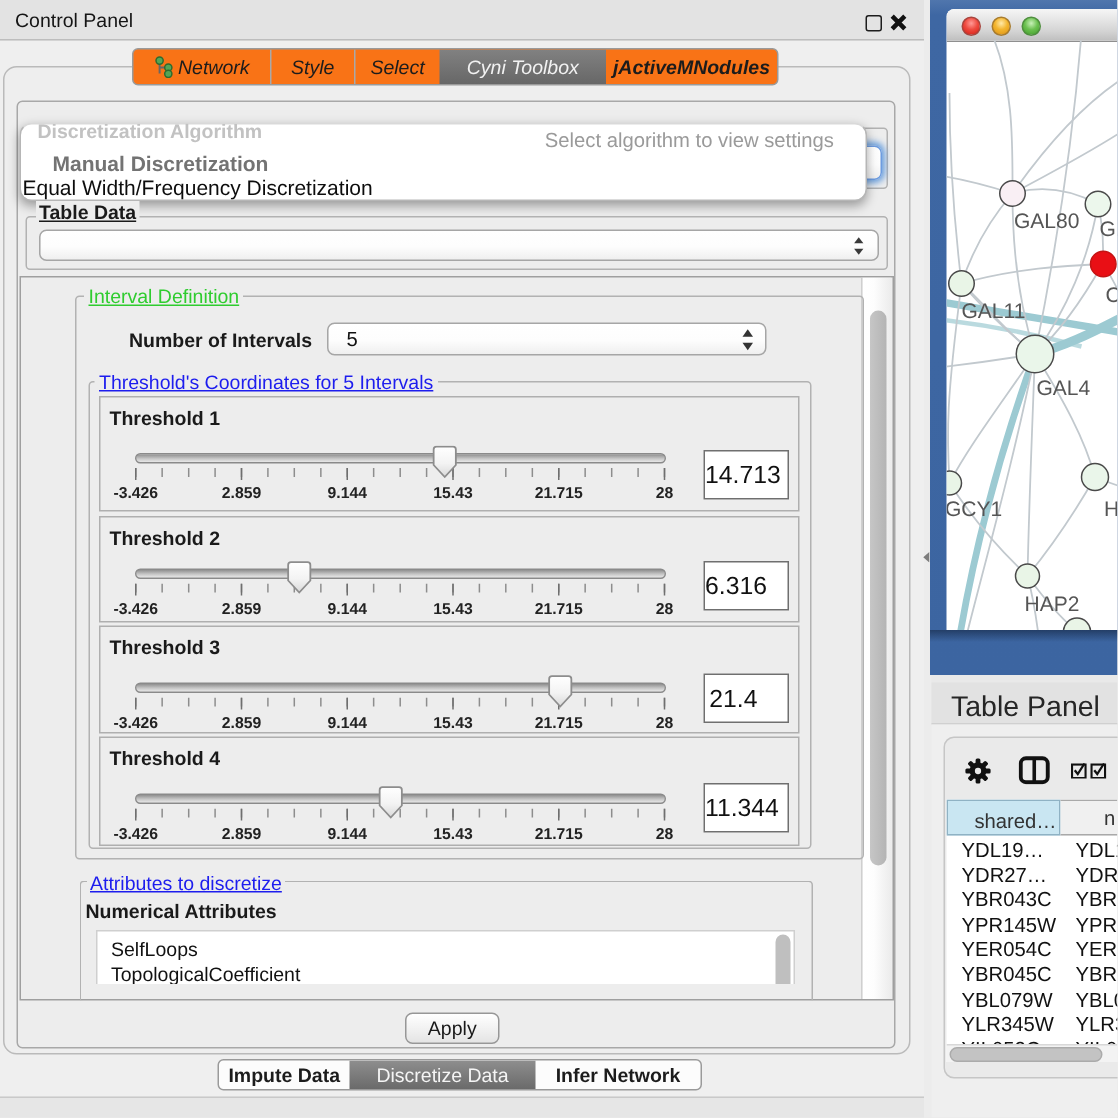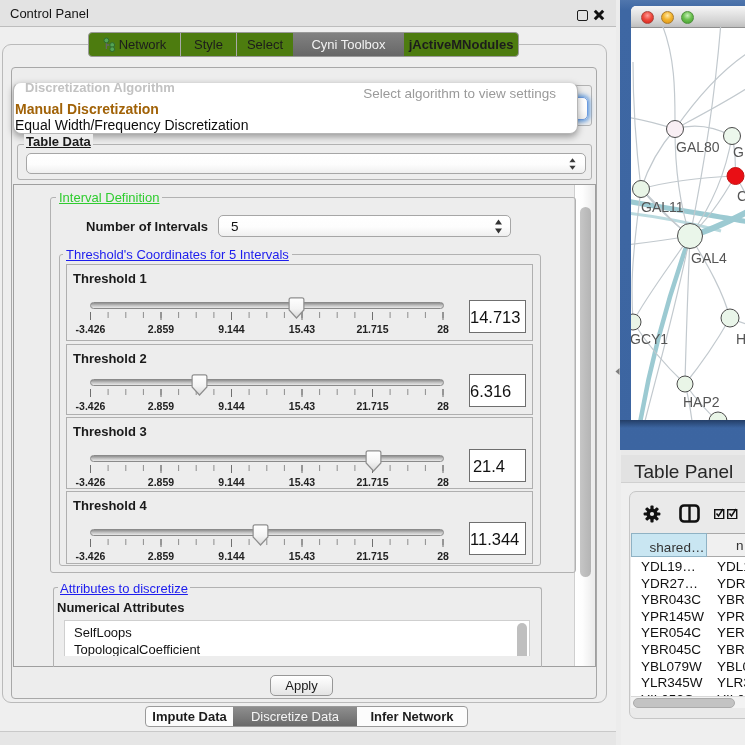--- a/index.html
+++ b/index.html
@@ -28,21 +28,21 @@
 <div class="abs" style="left:0;top:0;width:616px;height:733px;background:#efefef;"></div>
 <div class="abs" style="left:0;top:0;width:616px;height:26px;background:#e3e3e3;border-bottom:1px solid #bdbdbd;"></div>
 <div class="abs t13" style="left:10px;top:6px;color:#151515;">Control Panel</div>
 <div class="abs" style="left:577px;top:10px;width:9px;height:9px;border:1.6px solid #1d1d1d;border-radius:2px;"></div>
 <svg class="abs" style="left:593px;top:9px;" width="12" height="12" viewBox="0 0 12 12">
   <path d="M1.8 1.8 L10.2 10.2 M10.2 1.8 L1.8 10.2" stroke="#111" stroke-width="3" stroke-linecap="butt"></path>
 </svg>
 
 <div class="abs" style="left:2px;top:44px;width:605px;height:659px;background:#eeeeee;border:1px solid #bababa;border-radius:9px;box-sizing:border-box;"></div>
 
-<div class="abs" style="left:88px;top:32px;height:23px;line-height:23px;background:#4d7c0f;border:1px solid #9a9a9a;border-radius:4px;overflow:hidden;white-space:nowrap;box-sizing:content-box;font-size:0;">
+<div class="abs" style="left:88px;top:32px;height:23px;line-height:23px;background:#f97316;border:1px solid #9a9a9a;border-radius:4px;overflow:hidden;white-space:nowrap;box-sizing:content-box;font-size:0;font-style:italic;">
   <div class="tabseg" style="width:91px;">
     <svg width="13" height="15" viewBox="0 0 13 15" style="vertical-align:-3px;margin-right:3px;">
       <path d="M3.4 4 L3.4 12 M3.4 8 L9 8" stroke="#666" stroke-width="1.3" fill="none"></path>
       <circle cx="3.4" cy="3.4" r="2.4" fill="#55a555" stroke="#2f6b2f" stroke-width="1"></circle>
       <circle cx="9.2" cy="8" r="2.4" fill="#55a555" stroke="#2f6b2f" stroke-width="1"></circle>
       <circle cx="9.2" cy="12.2" r="2.4" fill="#55a555" stroke="#2f6b2f" stroke-width="1"></circle>
     </svg>Network</div><div class="sep"></div>
   <div class="tabseg" style="width:55px;">Style</div><div class="sep"></div>
   <div class="tabseg" style="width:56px;">Select</div>
   <div class="tabseg" style="width:111px;background:linear-gradient(180deg,#818181,#676767);color:#f2f2f2;">Cyni Toolbox</div>
@@ -55,21 +55,21 @@
 <div class="combo" style="left:560px;top:97px;width:28px;height:23px;box-shadow:0 0 4px 2px rgba(90,150,220,0.9);border-color:#6d9ce0;">
   <svg class="abs" style="right:9px;top:4px;" width="9" height="15" viewBox="0 0 9 15">
     <path d="M1.2 5 L4.5 1.5 L7.8 5" fill="none" stroke="#9a9a9a" stroke-width="1.6"></path>
     <path d="M1.2 10 L4.5 13.5 L7.8 10" fill="none" stroke="#9a9a9a" stroke-width="1.6"></path>
   </svg>
 </div>
 
 <div class="abs" style="left:13px;top:82px;width:565px;height:52px;background:#fff;border:1px solid #b6b6b6;border-top-color:#d9d9d9;border-radius:8px;box-sizing:border-box;box-shadow:0 3px 7px rgba(0,0,0,0.35);"></div>
 <div class="abs b13" style="left:25px;top:80px;color:#c2c2c2;white-space:nowrap;">Discretization Algorithm</div>
 <div class="abs" style="left:13px;top:86px;width:543px;text-align:right;font-size:13.5px;color:#9a9a9a;">Select algorithm to view settings</div>
-<div class="abs" style="left:15px;top:101px;font-size:14px;font-weight:bold;color:#a16207;">Manual Discretization</div>
+<div class="abs" style="left:15px;top:101px;font-size:14px;font-weight:bold;color:#737373;padding-left:20px;">Manual Discretization</div>
 <div class="abs" style="left:15px;top:116.5px;font-size:14px;color:#0d0d0d;">Equal Width/Frequency Discretization</div>
 
 <div class="group" style="left:17px;top:144px;width:575px;height:36px;"></div>
 <div class="glabel b13" style="left:24px;top:134px;background:#ededed;padding:0 2px;">Table Data</div>
 <div class="combo" style="left:26px;top:153px;width:560px;height:21px;">
   <svg class="abs" style="right:9px;top:4px;" width="7" height="12" viewBox="0 0 7 12">
     <path d="M3.5 0.2 L6.6 4.2 L0.4 4.2 Z" fill="#3a3a3a"></path>
     <path d="M3.5 11.8 L6.6 7.8 L0.4 7.8 Z" fill="#3a3a3a"></path>
   </svg>
 </div>

